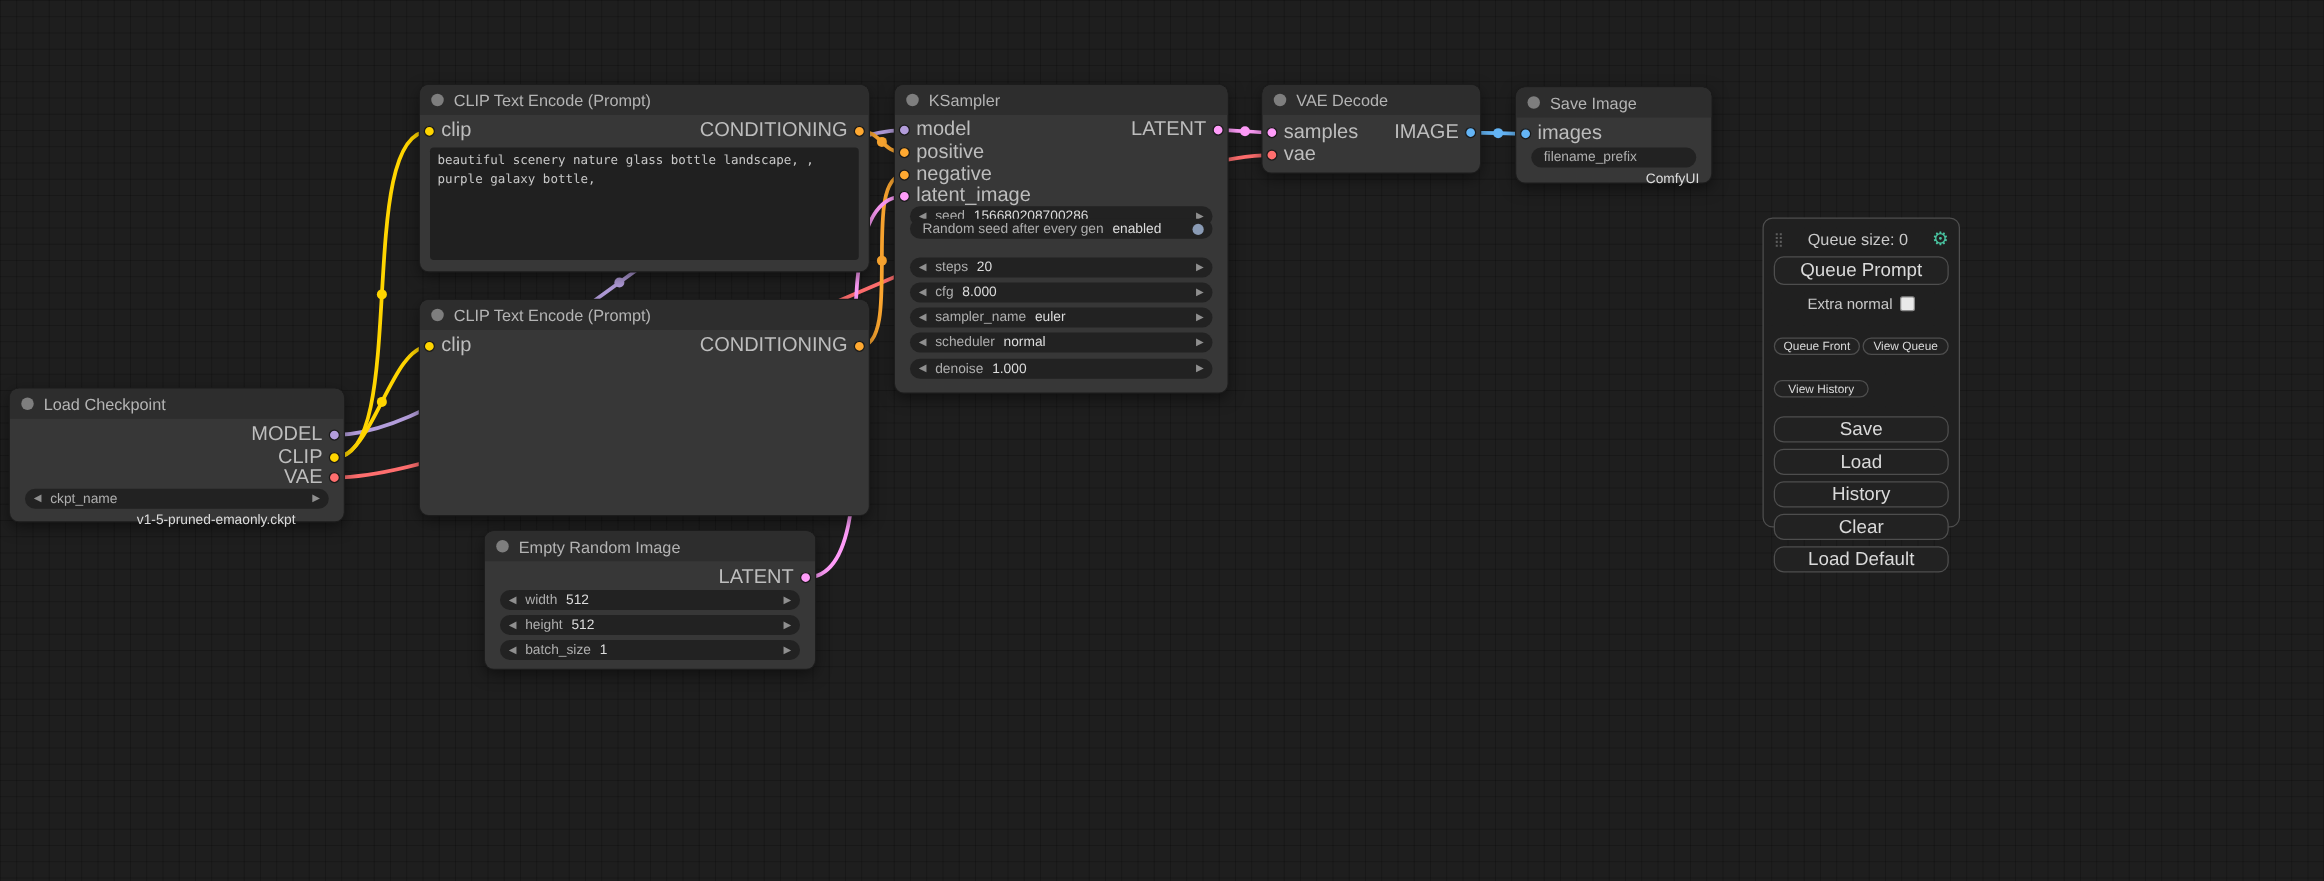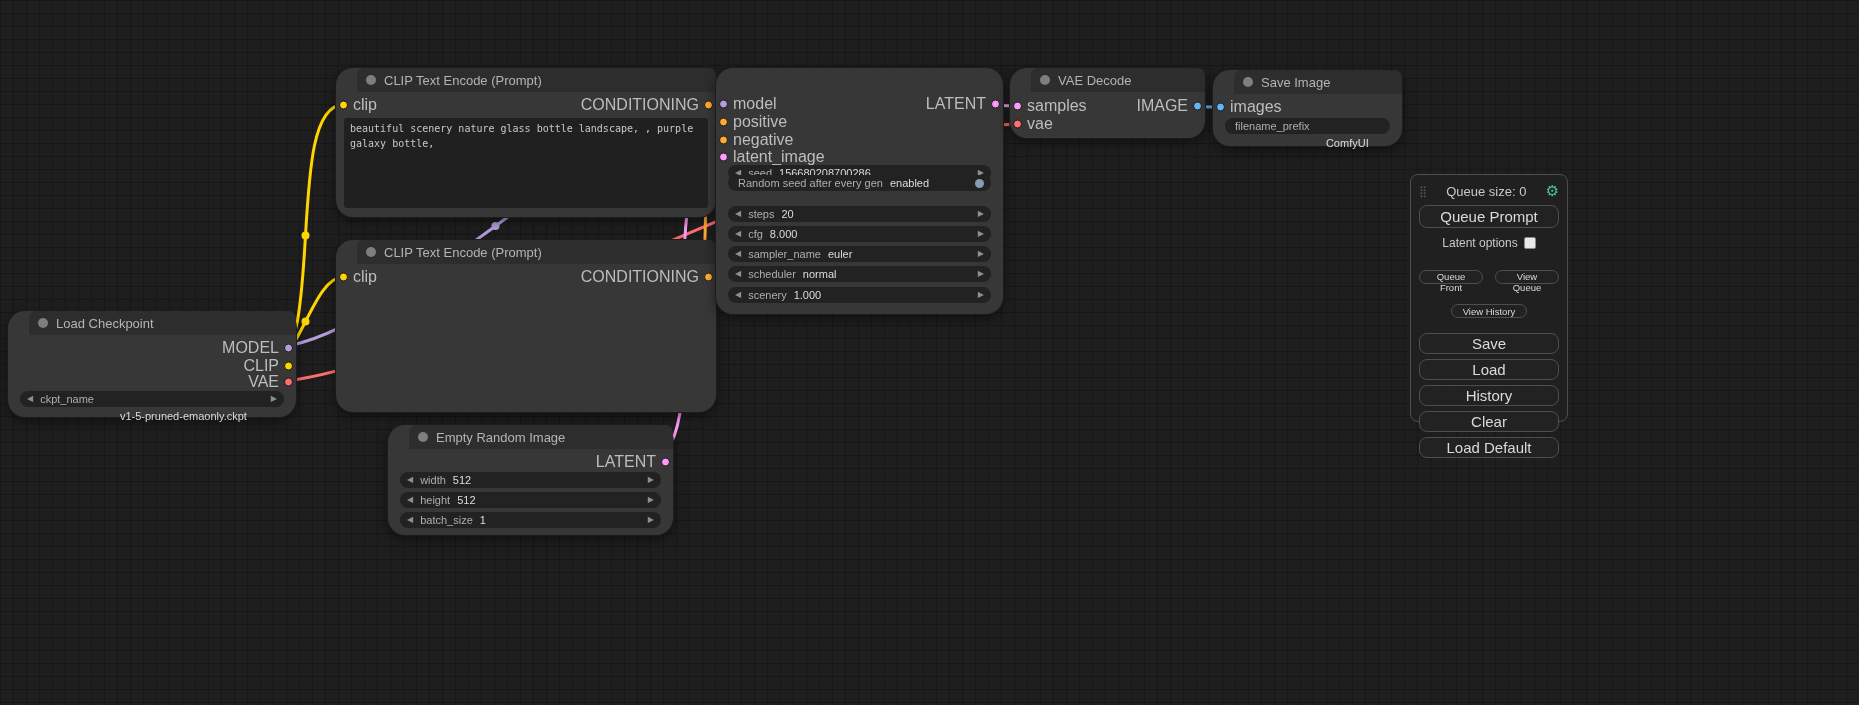--- a/index.html
+++ b/index.html
@@ -8,23 +8,22 @@
     background-color:#1e1e1e;
     background-image:
       linear-gradient(rgba(0,0,0,0.22) 1px, transparent 1px),
       linear-gradient(90deg, rgba(0,0,0,0.22) 1px, transparent 1px);
     background-size:13px 13px;
     font-family:"Liberation Sans", sans-serif;
   }
   #wires{position:absolute;left:0;top:0;z-index:1;}
   
   .node{
-    position:absolute;z-index:2;background:#373737;border-radius:17px;
+    position:absolute;z-index:2;background:#373737;border-radius:7px;
     box-shadow:0 0 0 1px #1c1c1c, 0 4px 12px rgba(0,0,0,0.5);
-    padding-left:21px;
   }
   .node-title{
     height:24px;background:#2d2d2d;border-radius:7px 7px 0 0;
     display:flex;align-items:center;gap:8px;padding-left:9px;
     color:#b4b4b4;font-size:13px;
   }
   .title-dot{width:10px;height:10px;border-radius:50%;background:#7e7e7e;flex:none;}
   .slot{position:absolute;left:0;right:0;height:16px;line-height:16px;font-size:16px;color:#bdbdbd;}
   .slot .dot{position:absolute;top:50%;transform:translateY(-50%);width:9px;height:9px;border-radius:50%;border:1px solid #1a1a1a;box-sizing:border-box;}
   .slot.in .dot{left:3px;}
@@ -59,21 +58,21 @@
   .qp-gear{color:#49c3a0;font-size:15px;cursor:pointer;}
   .qp-btn{
     display:block;background:#222;border:1px solid #4e4e4e;border-radius:8px;
     color:#dadada;font-family:"Liberation Sans", sans-serif;cursor:pointer;box-sizing:border-box;
   }
   .qp-btn.big{width:100%;height:23px;font-size:15px;}
   .qp-btn.med{width:100%;height:21px;font-size:15px;margin-top:5px;}
   .qp-btn.small{height:14px;font-size:9.5px;border-radius:7px;padding:0 6px;}
   .qp-extra{display:flex;align-items:center;justify-content:center;gap:6px;font-size:12px;margin:8px 0 5px 0;color:#c9c9c9;}
   .qp-check{width:10px;height:10px;background:#e9e9e9;border:1px solid #8a8a8a;border-radius:2px;display:inline-block;}
-  .qp-row{display:flex;gap:12px;justify-content:center;margin-top:20px;}
+  .qp-row{display:flex;gap:2px;justify-content:flex-start;margin-top:20px;}
   .qp-row .grow{flex:1;}
   .qp-gap{height:10px;}
 </style>
 </head>
 <body>
 
 <div class="canvas">
 
   <svg id="wires" width="1859" height="705">
       <path d="M 268 348 C 388 348, 603 104, 723 104" stroke="#B39DDB" stroke-width="3" stroke-linecap="round" fill="none"></path>
@@ -175,20 +174,24 @@
     </div>
     <div class="widget" style="top:87px">
       <span class="arrow">◀</span>
       <span class="w-name">batch_size</span>
       <span class="w-value">1</span>
       <span class="arrow">▶</span>
     </div>
   </div>
 
   <div class="node" style="left:716px;top:68px;width:266px;height:246px;">
+    <div class="node-title">
+      <span class="title-dot"></span>
+      <span>KSampler</span>
+    </div>
     <div class="slot in" style="top:28px">
       <span class="dot" style="background: rgb(179, 157, 219);"></span>
       <span class="slot-label">model</span>
     </div>
     <div class="slot in" style="top:46px">
       <span class="dot" style="background: rgb(255, 169, 49);"></span>
       <span class="slot-label">positive</span>
     </div>
     <div class="slot in" style="top:64px">
       <span class="dot" style="background: rgb(255, 169, 49);"></span>
@@ -232,21 +235,21 @@
       <span class="arrow">▶</span>
     </div>
     <div class="widget" style="top:198px">
       <span class="arrow">◀</span>
       <span class="w-name">scheduler</span>
       <span class="w-value">normal</span>
       <span class="arrow">▶</span>
     </div>
     <div class="widget" style="top:219px">
       <span class="arrow">◀</span>
-      <span class="w-name">scenery</span>
+      <span class="w-name">denoise</span>
       <span class="w-value">1.000</span>
       <span class="arrow">▶</span>
     </div>
   </div>
 
   <div class="node" style="left:1010px;top:68px;width:174px;height:70px;">
     <div class="node-title">
       <span class="title-dot"></span>
       <span>VAE Decode</span>
     </div>
@@ -257,21 +260,21 @@
     <div class="slot in" style="top:48px">
       <span class="dot" style="background: rgb(255, 110, 110);"></span>
       <span class="slot-label">vae</span>
     </div>
     <div class="slot out" style="top:30px">
       <span class="slot-label">IMAGE</span>
       <span class="dot" style="background: rgb(100, 181, 246);"></span>
     </div>
   </div>
 
-  <div class="node" style="left:1213px;top:70px;width:168px;height:76px;">
+  <div class="node" style="left:1213px;top:70px;width:156px;height:76px;">
     <div class="node-title">
       <span class="title-dot"></span>
       <span>Save Image</span>
     </div>
     <div class="slot in" style="top:29px">
       <span class="dot" style="background: rgb(100, 181, 246);"></span>
       <span class="slot-label">images</span>
     </div>
     <div class="widget noarrow" style="top:48px">
       <span class="w-name">filename_prefix</span>
@@ -280,21 +283,21 @@
   </div>
 
   <div class="queue-panel" style="left:1410px;top:174px;width:158px;height:248px;">
     <div class="qp-header">
       <span class="qp-drag">⣿</span>
       <span class="qp-size">Queue size: 0</span>
       <span class="qp-gear">⚙</span>
     </div>
     <button class="qp-btn big">Queue Prompt</button>
     <div class="qp-extra">
-      <span>Latent options</span>
+      <span>Extra normal</span>
       <span class="qp-check"></span>
     </div>
     <div class="qp-row">
       <button class="qp-btn small grow">Queue Front</button>
       <button class="qp-btn small grow">View Queue</button>
     </div>
     <div class="qp-row">
       <button class="qp-btn small" style="width:76px">View History</button>
     </div>
     <div class="qp-gap"></div>

